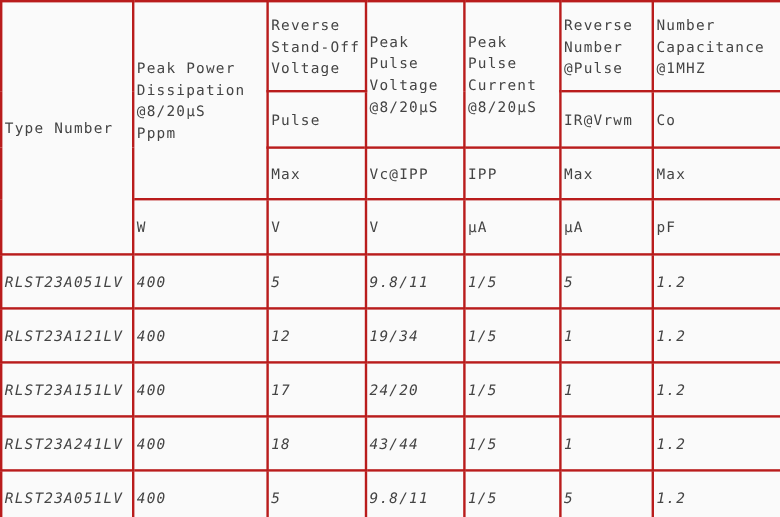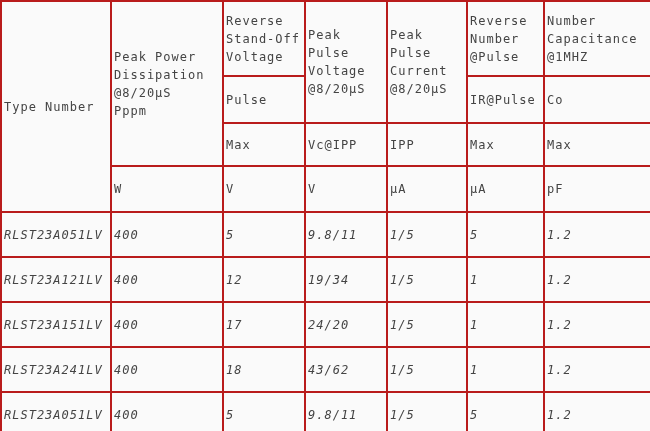--- a/index.html
+++ b/index.html
@@ -80,21 +80,21 @@
       </td>
       <td>
         <div class="hline">Number</div>
         <div class="hline">Capacitance</div>
         <div class="hline">@1MHZ</div>
       </td>
     </tr>
 
     <tr class="row-b">
       <td>Pulse</td>
-      <td>IR@Pulse</td>
+      <td>IR@Vrwm</td>
       <td>Co</td>
     </tr>
 
     <tr class="row-c">
       <td>Max</td>
       <td>Vc@IPP</td>
       <td>IPP</td>
       <td>Max</td>
       <td>Max</td>
     </tr>
@@ -132,21 +132,21 @@
       <td>17</td>
       <td>24/20</td>
       <td>1/5</td>
       <td>1</td>
       <td>1.2</td>
     </tr>
     <tr class="data-row">
       <td>RLST23A241LV</td>
       <td>400</td>
       <td>18</td>
-      <td>43/62</td>
+      <td>43/44</td>
       <td>1/5</td>
       <td>1</td>
       <td>1.2</td>
     </tr>
     <tr class="data-row">
       <td>RLST23A051LV</td>
       <td>400</td>
       <td>5</td>
       <td>9.8/11</td>
       <td>1/5</td>

